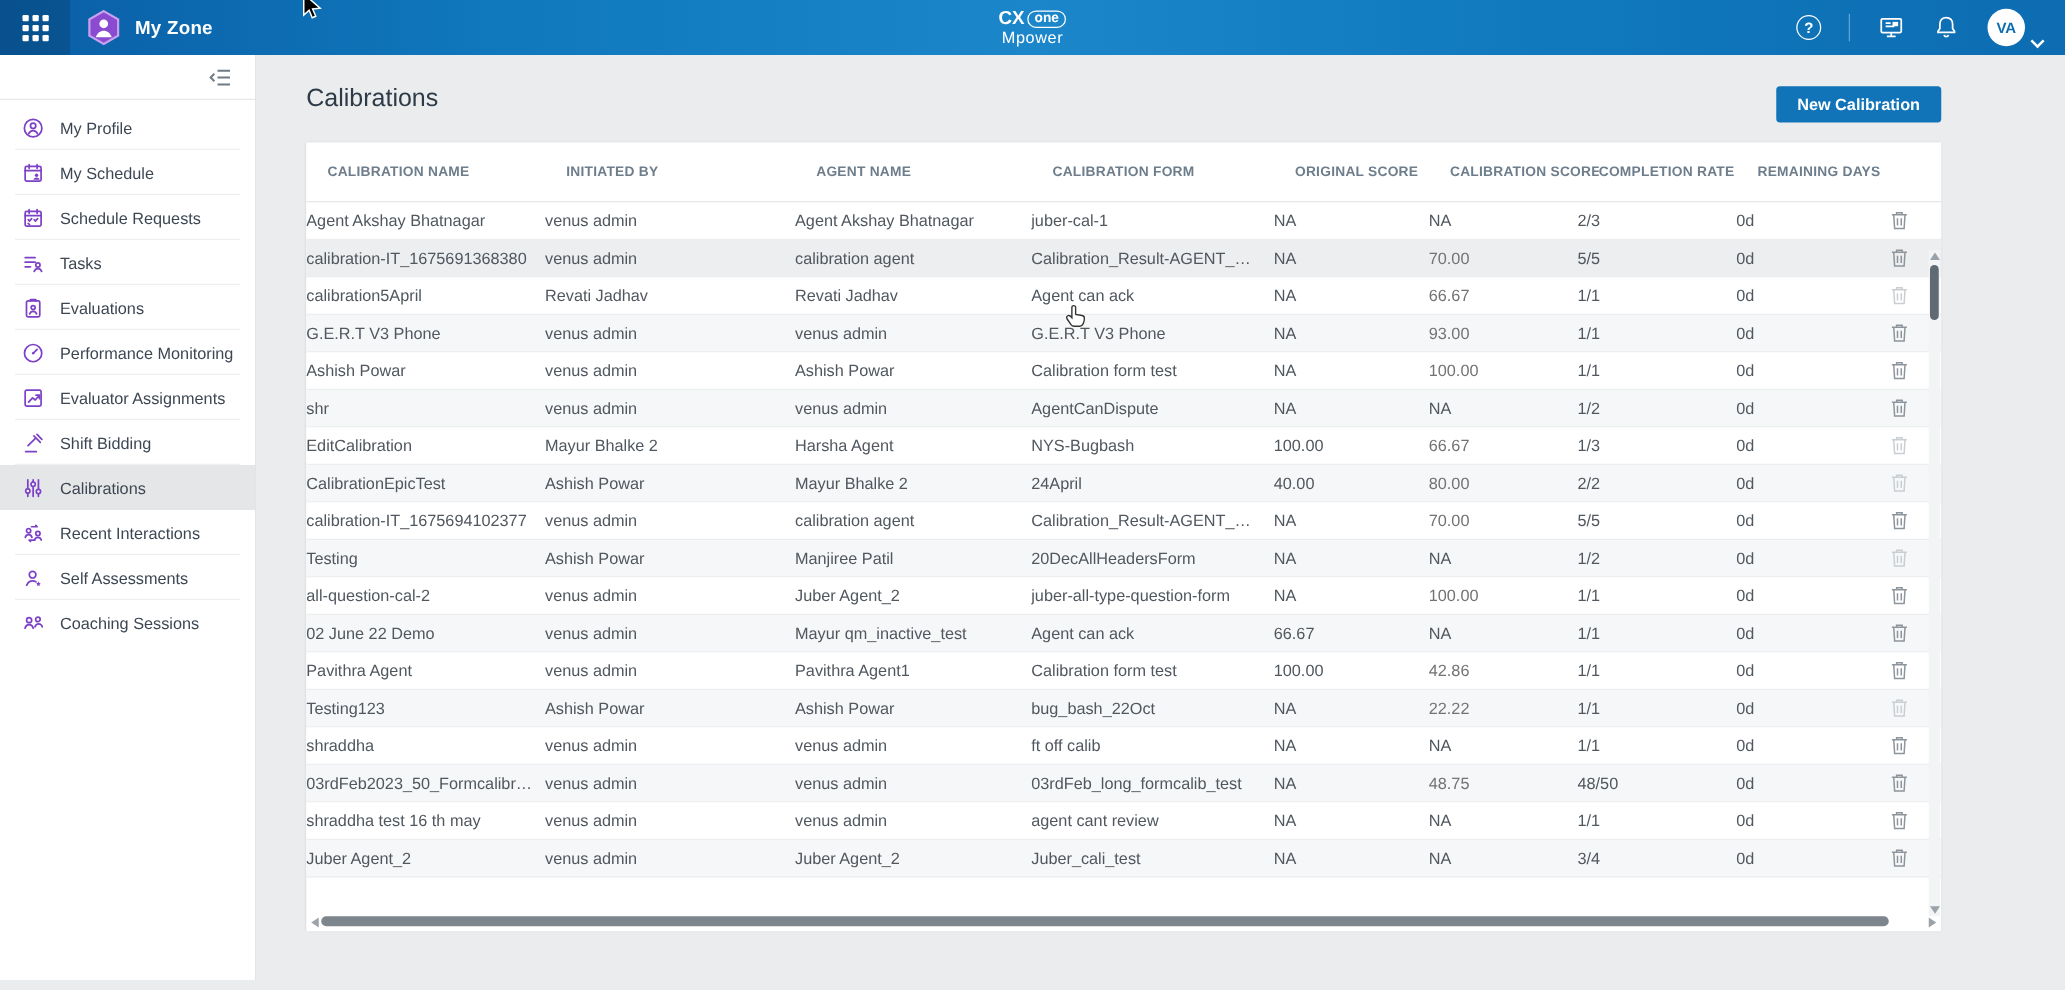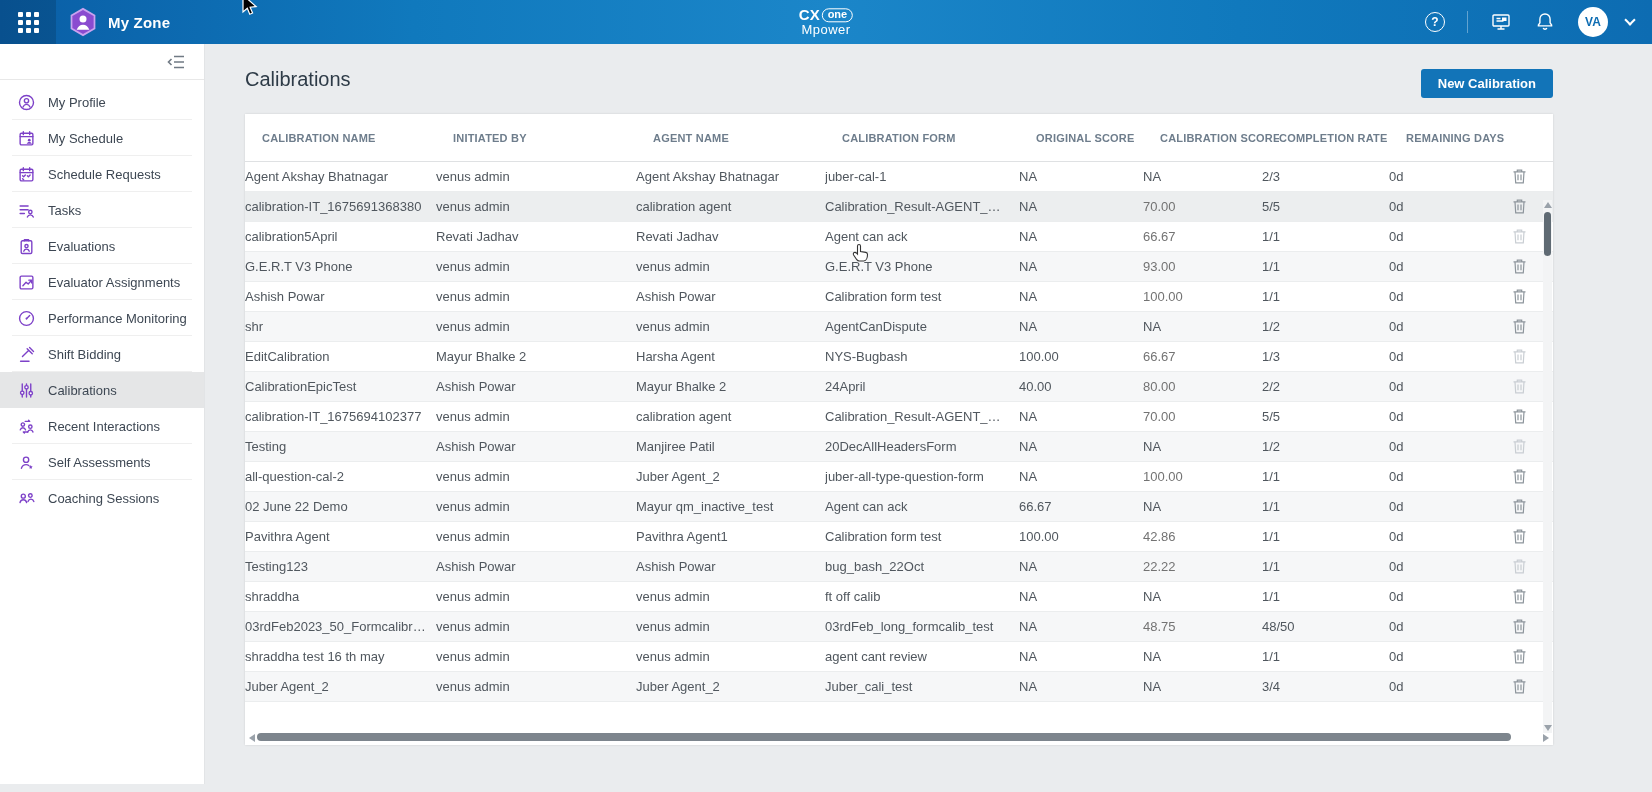--- a/index.html
+++ b/index.html
@@ -18,21 +18,21 @@
   .apptitle { color:#fff; font-size:15px; font-weight:700; letter-spacing:.2px; }
   .logo { position:absolute; left:50%; top:50%; transform:translate(-50%,-50%); text-align:center; color:#fff; line-height:1.05; }
   .logo .row1 { font-size:15px; font-weight:700; display:flex; align-items:center; justify-content:center; gap:2px; }
   .logo .one { font-size:11px; font-weight:700; border:1.5px solid #fff; border-radius:9px; padding:0 5px 1px 5px; }
   .logo .row2 { font-size:13px; font-weight:400; letter-spacing:.5px; }
   .top-icons { margin-left:auto; display:flex; align-items:center; gap:22px; padding-right:18px; color:#fff; }
   .help-circle { width:20px; height:20px; border:1.6px solid #fff; border-radius:50%; display:flex; align-items:center; justify-content:center; font-size:12px; font-weight:700; cursor:pointer; }
   .top-sep { width:1px; height:22px; background:rgba(255,255,255,.35); }
   .ticon { width:22px; height:22px; cursor:pointer; }
   .ticon svg { width:100%; height:100%; stroke:#fff; fill:none; stroke-width:1.4; }
-  .avatar-group { display:flex; align-items:center; gap:18px; cursor:pointer; }
+  .avatar-group { display:flex; align-items:flex-end; gap:6px; cursor:pointer; }
   .avatar-circle { width:30px; height:30px; border-radius:50%; background:#fff; color:#0d6cb2; font-size:12px; font-weight:700; display:flex; align-items:center; justify-content:center; }
   .chev { width:8px; height:8px; border-right:2px solid #fff; border-bottom:2px solid #fff; transform:rotate(45deg); margin-top:-4px; }
 
   
   .sidebar { position:absolute; left:0; top:44px; width:205px; bottom:8px; background:#fff; border-right:1px solid #e2e4e6; z-index:10; }
   .collapse-row { height:36px; display:flex; align-items:center; justify-content:flex-end; padding-right:18px; border-bottom:1px solid #e8e8e8; }
   .collapse-btn { width:20px; height:16px; cursor:pointer; }
   .collapse-btn svg { width:100%; height:100%; stroke:#707a84; fill:none; stroke-width:1.6; }
   .nav { padding-top:4px; }
   .nav-item { display:flex; align-items:center; gap:13px; height:36px; padding-left:18px; cursor:pointer; position:relative; }
@@ -191,32 +191,32 @@
           <span class="nav-ic"><svg viewBox="0 0 16 16">
               <rect x="3" y="2.6" width="10" height="12" rx="1.2"></rect>
               <path d="M6 2.6V1.6h4v1"></path>
               <circle cx="8" cy="7.6" r="1.5"></circle>
               <path d="M5.4 12.4c.5-1.3 1.5-1.9 2.6-1.9s2.1.6 2.6 1.9"></path>
             </svg></span>
           <span class="nav-label">Evaluations</span>
         </div>
         <div class="nav-item">
           <span class="nav-ic"><svg viewBox="0 0 16 16">
-              <rect x="2" y="2" width="12" height="12" rx="1.2"></rect>
-              <path d="M4.6 11l3-3.2 2 1.6 3-3.4M10.2 5.8h2.6v2.6"></path>
-            </svg></span>
-          <span class="nav-label">Evaluator Assignments</span>
-        </div>
-        <div class="nav-item">
-          <span class="nav-ic"><svg viewBox="0 0 16 16">
               <circle cx="8" cy="8" r="6.5"></circle>
               <path d="M8 8.2l3-3"></path>
               <circle cx="8" cy="8" r=".9" fill="currentColor" stroke="none"></circle>
             </svg></span>
           <span class="nav-label">Performance Monitoring</span>
+        </div>
+        <div class="nav-item">
+          <span class="nav-ic"><svg viewBox="0 0 16 16">
+              <rect x="2" y="2" width="12" height="12" rx="1.2"></rect>
+              <path d="M4.6 11l3-3.2 2 1.6 3-3.4M10.2 5.8h2.6v2.6"></path>
+            </svg></span>
+          <span class="nav-label">Evaluator Assignments</span>
         </div>
         <div class="nav-item">
           <span class="nav-ic"><svg viewBox="0 0 16 16">
               <path d="M8.6 2.6l4.8 4.8M10.9 1.4l3.7 3.7M9.7 4.4L4.2 9.9M2.4 14.4h8"></path>
             </svg></span>
           <span class="nav-label">Shift Bidding</span>
         </div>
         <div class="nav-item active">
           <span class="nav-ic"><svg viewBox="0 0 16 16">
               <path d="M4 1.8v12.4M8 1.8v12.4M12 1.8v12.4"></path>

